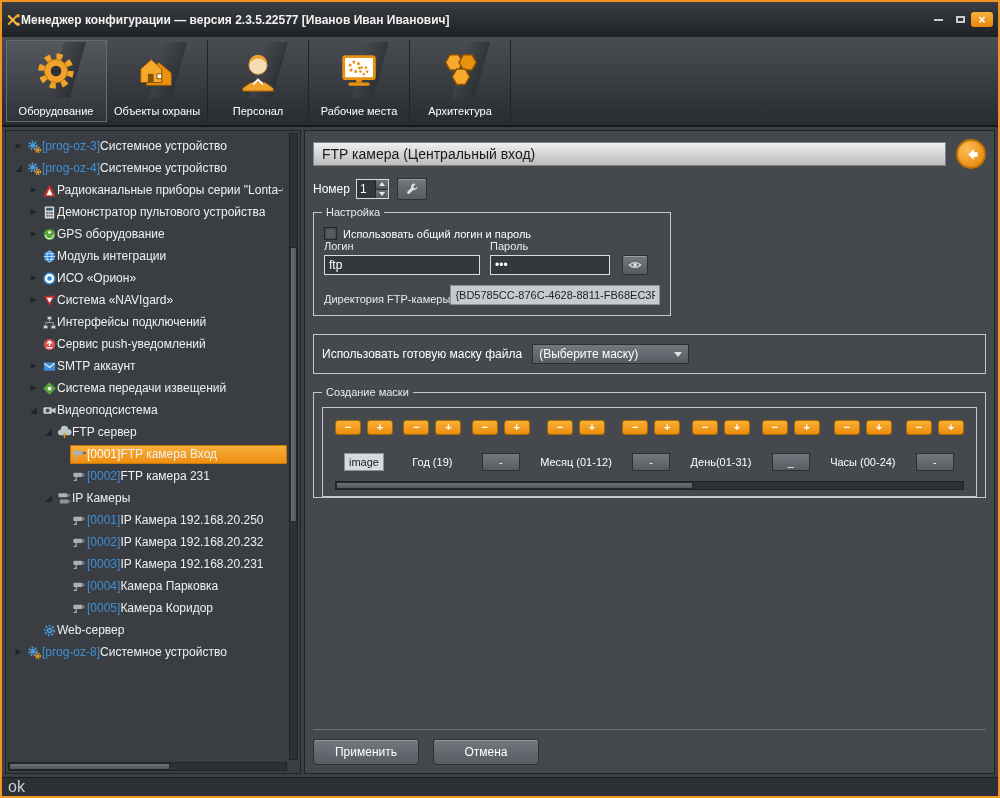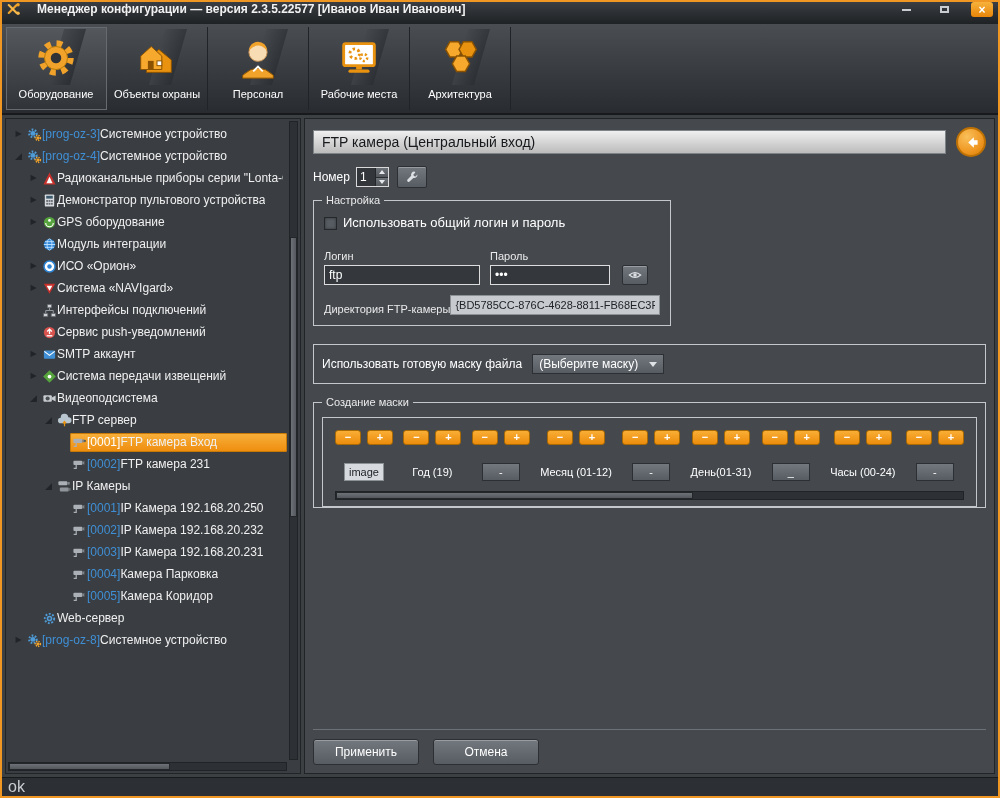--- a/index.html
+++ b/index.html
@@ -1,40 +1,40 @@
 <!DOCTYPE html>
 <html><head>
 <meta charset="utf-8">
 <style>
   html,body{margin:0;padding:0;background:#666;}
   *{box-sizing:border-box;}
   .window{position:relative;width:1000px;height:798px;border:2px solid #ef9722;background:#3c4043;
     font-family:"Liberation Sans",sans-serif;display:flex;flex-direction:column;overflow:hidden;}
 
   
-  .titlebar{flex:0 0 22px;display:flex;align-items:flex-start;gap:16px;padding:0 5px;
+  .titlebar{flex:0 0 22px;display:flex;align-items:flex-end;gap:0;padding:10px 5px;
     background:linear-gradient(#3a3d41,#1f2225);color:#f2f2f2;font-size:12px;font-weight:bold;}
   .appicon svg{display:block;}
   .tspacer{flex:1;}
   .wbtn{width:22px;height:15px;display:flex;align-items:center;justify-content:center;cursor:default;}
   .wbtn .bar{width:9px;height:2px;background:#c9cdd1;}
   .wbtn .box{width:9px;height:7px;border:2px solid #c9cdd1;}
   .wbtn.close{background:linear-gradient(#f7b13a,#e8860a);border-radius:3px;color:#fff;font-size:12px;font-weight:bold;}
 
   
   .ribbon{flex:0 0 90px;background:linear-gradient(#4a4e53,#282b2f);border-bottom:2px solid #17191b;
     display:flex;padding:3px 4px;}
   .rtab{width:101px;display:flex;flex-direction:column;align-items:center;position:relative;
     border-right:1px solid #202327;cursor:default;}
   .rtab.sel{background:linear-gradient(#55595e,#303438);outline:1px solid #666b71;outline-offset:-1px;}
   .ricon{position:relative;margin-top:1px;width:60px;height:60px;display:flex;align-items:center;justify-content:center;}
   .ricon::before{content:"";position:absolute;left:30px;top:1px;width:22px;height:56px;
     background:linear-gradient(100deg,#45494e,#2c2f33);transform:skewX(-16deg);}
   .ricon svg{position:relative;}
-  .rlabel{font-size:11px;color:#fff;margin-top:auto;padding-bottom:10px;white-space:nowrap;}
+  .rlabel{font-size:11px;color:#fff;margin-top:auto;padding-bottom:5px;white-space:nowrap;}
 
   
   .content{flex:1;display:flex;padding:3px;gap:3px;min-height:0;}
 
   
   .treepanel{flex:0 0 296px;background:#3a3e42;border:1px solid #212427;position:relative;overflow:hidden;}
   .tree{position:absolute;top:4px;left:2px;right:13px;bottom:13px;overflow:hidden;}
   .trow{height:22px;display:flex;align-items:center;font-size:12px;color:#f0f0f0;white-space:nowrap;cursor:default;}
   .arr{width:13px;flex:0 0 13px;font-size:8px;color:#212428;text-align:center;line-height:22px;}
   .arr.expanded{font-size:9px;}
@@ -67,35 +67,35 @@
   .tri-up{width:0;height:0;border-left:3px solid transparent;border-right:3px solid transparent;border-bottom:4px solid #e6e9ec;}
   .tri-dn{width:0;height:0;border-left:3px solid transparent;border-right:3px solid transparent;border-top:4px solid #e6e9ec;}
   .btn{background:linear-gradient(#73787e,#575c62);border:1px solid #2c2f33;
     box-shadow:inset 0 1px 0 rgba(255,255,255,.28);color:#fff;font-size:12px;border-radius:2px;
     font-family:inherit;display:inline-flex;align-items:center;justify-content:center;cursor:default;}
   .toolbtn{width:30px;height:22px;margin-left:2px;}
 
   .group{border:1px solid #c4c8cc;position:relative;padding:14px 10px 10px;margin-top:12px;}
   .gtitle{position:absolute;top:-7px;left:8px;background:#45494e;padding:0 4px;font-size:11px;color:#eaeaea;}
   .settings{width:358px;}
-  .chkrow{display:flex;align-items:flex-end;gap:6px;color:#fff;font-size:13px;margin-bottom:20px;}
+  .chkrow{display:flex;align-items:flex-end;gap:6px;color:#fff;font-size:11px;margin-bottom:0;}
   .chk{width:13px;height:13px;background:#575c62;border:1px solid #25282b;box-shadow:inset 0 0 3px #32363a;cursor:default;}
   .lp{display:flex;gap:10px;align-items:flex-end;}
   .fld label{display:block;font-size:11px;color:#eaeaea;margin-bottom:3px;}
   .inp{height:20px;background:#34383c;border:1px solid #dcdcdc;color:#fff;font-size:12px;padding:0 4px;font-family:inherit;outline:none;}
   .login-inp{width:156px;}
   .pass-inp{width:120px;}
   .eyebtn{width:26px;height:20px;margin-left:2px;}
   .dirrow{display:flex;align-items:flex-end;gap:0;margin-top:10px;font-size:11px;color:#eaeaea;}
   .dir-inp{flex:1;background:#c7cbd0;color:#202327;border:1px solid #8c9196;font-size:11px;min-width:0;}
   .prevbox{border:1px solid #c4c8cc;margin-top:14px;padding:7px;}
   .prevbtn{width:100%;height:22px;}
 
   .maskselect{border:1px solid #c4c8cc;margin-top:18px;padding:9px 8px;display:flex;align-items:center;gap:10px;color:#fff;font-size:12px;}
-  .combo{width:132px;height:20px;background:linear-gradient(#73787e,#575c62);border:1px solid #2c2f33;
+  .combo{width:157px;height:20px;background:linear-gradient(#73787e,#575c62);border:1px solid #2c2f33;
     display:flex;align-items:center;justify-content:space-between;color:#fff;font-size:12px;padding:0 6px;cursor:default;}
   .car{width:0;height:0;border-left:4px solid transparent;border-right:4px solid transparent;border-top:5px solid #dfe3e6;}
 
   .maskgroup{margin-top:18px;padding:14px 8px 0;}
   .maskinner{border:1px solid #c4c8cc;padding:12px 12px 6px;}
   .mcols{display:flex;justify-content:space-between;align-items:flex-start;}
   .mcol{display:flex;flex-direction:column;align-items:center;gap:18px;}
   .pm{display:flex;gap:6px;}
   .mbtn{width:26px;height:15px;border-radius:3px;background:linear-gradient(#f9ae35,#ec8c0c);
     border:1px solid #a96a04;color:#fff;font-size:11px;font-weight:bold;display:flex;align-items:center;justify-content:center;line-height:1;cursor:default;}

